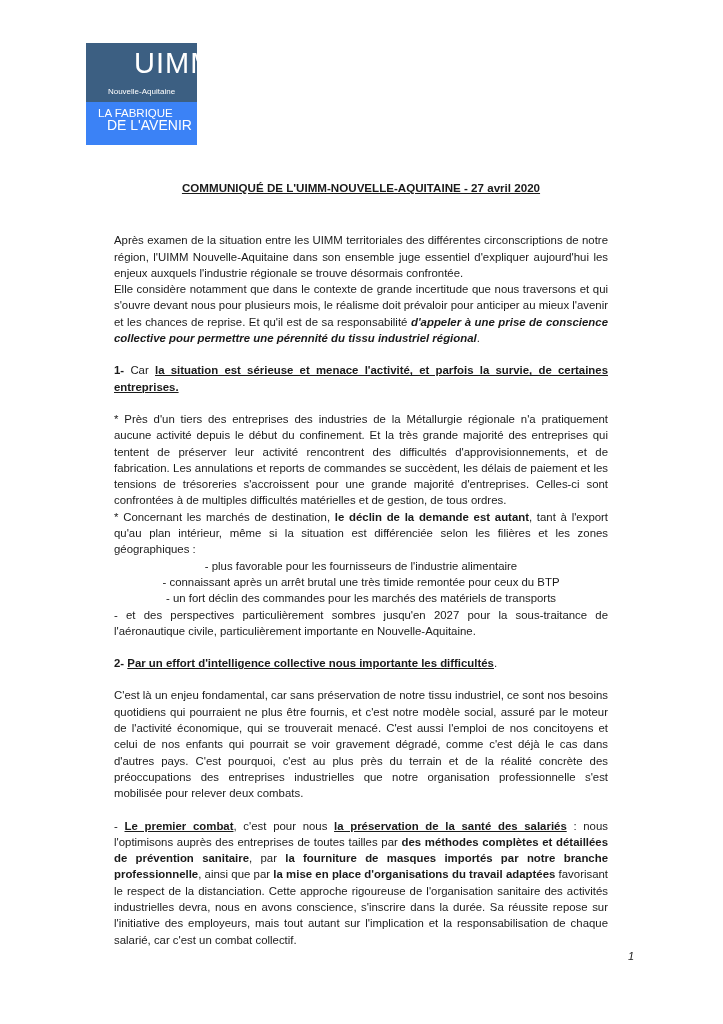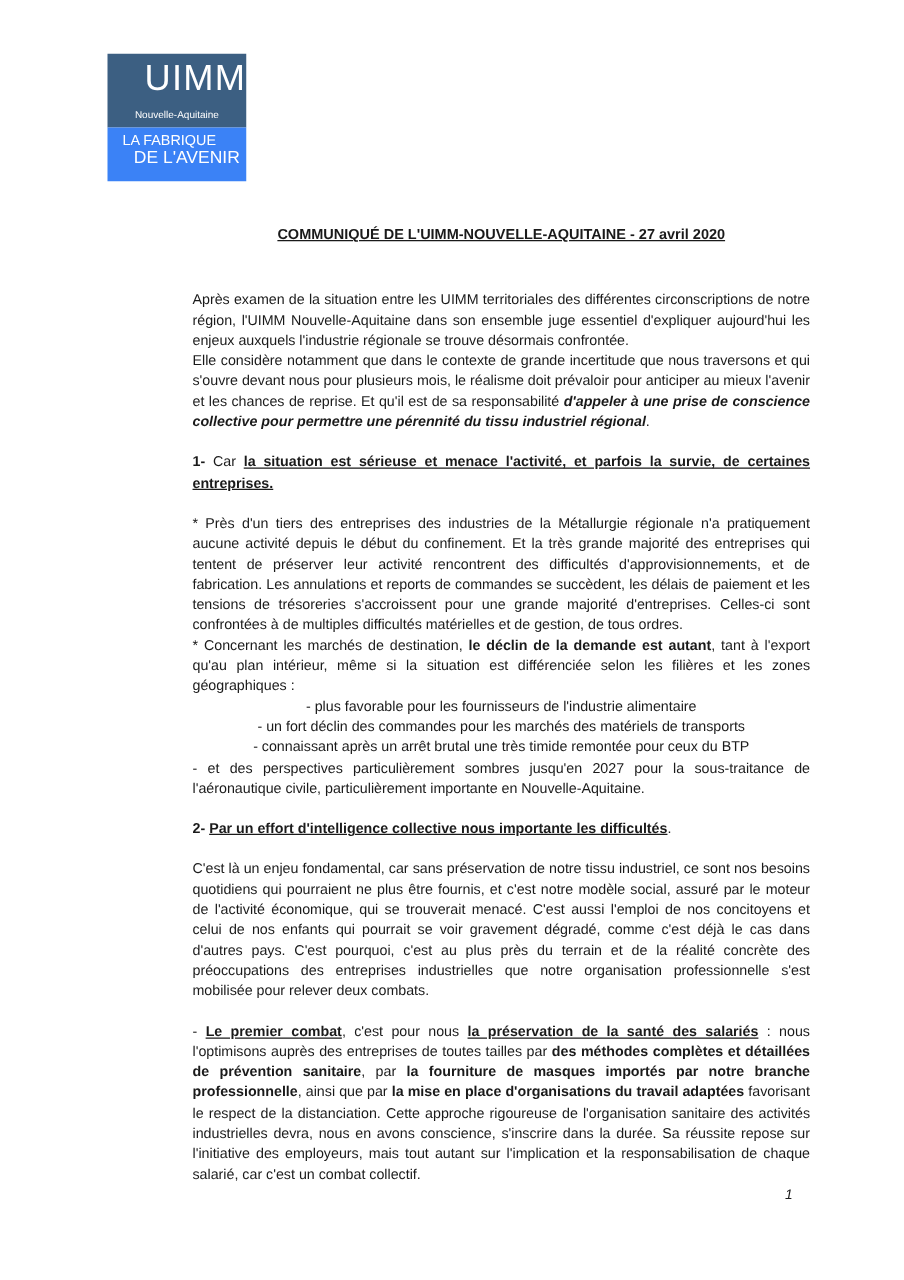--- a/index.html
+++ b/index.html
@@ -1,28 +1,28 @@
 <!DOCTYPE html>
 <html><head>
 <meta charset="utf-8">
 <style>
   html, body { margin: 0; padding: 0; background: #ffffff; }
   body { width: 723px; height: 1024px; position: relative; overflow: hidden;
          font-family: "Liberation Sans", sans-serif; color: #1a1a1a; }
   .logo { position: absolute; left: 86px; top: 43px; width: 111px; height: 102px; }
   .logo-top { position: absolute; left: 0; top: 0; width: 111px; height: 59px; background: #3c5f82; }
   .logo-bottom { position: absolute; left: 0; top: 59px; width: 111px; height: 43px; background: #3b82f6; }
-  .logo-uimm { position: absolute; left: 0; width: 111px; top: 4px; text-align: right;
-               color: #ffffff; font-size: 29px; letter-spacing: 1px; font-weight: normal; }
+  .logo-uimm { position: absolute; left: 0; width: 111px; top: 4px; text-align: left;
+               color: #ffffff; font-size: 29px; letter-spacing: 1px; font-weight: normal; padding-left: 48px; }
   .logo-region { position: absolute; left: 0; width: 111px; top: 44px; text-align: center;
                  color: #ffffff; font-size: 8px; }
   .logo-tag1 { position: absolute; left: 12px; top: 5px; color: #ffffff; font-size: 11.5px; line-height: 12px; }
   .logo-tag2 { position: absolute; left: 21px; top: 17px; color: #ffffff; font-size: 14px; line-height: 12px; }
 
-  .page { position: absolute; left: 114px; top: 180px; width: 494px; font-size: 11.4px; line-height: 16.3px; margin-left: 40px; }
+  .page { position: absolute; left: 114px; top: 180px; width: 494px; font-size: 11.4px; line-height: 16.3px; }
   .title { text-align: center; font-weight: bold; text-decoration: underline; font-size: 11.6px; margin: 0 0 36px 0; }
   p { margin: 0; text-align: justify; }
   .gap { height: 16px; }
   .u { text-decoration: underline; }
   .b { font-weight: bold; }
   .bi { font-weight: bold; font-style: italic; }
   .list-line { text-align: center; }
   .pagenum { position: absolute; left: 628px; top: 950px; font-size: 11px; font-style: italic; }
 </style>
 </head>
@@ -47,22 +47,22 @@
 
   <div class="gap"></div>
 
   <p><span class="b">1-</span><span> Car </span><span class="b u">la situation est sérieuse et menace l'activité, et parfois la survie, de certaines entreprises.</span></p>
 
   <div class="gap"></div>
 
   <p>* Près d'un tiers des entreprises des industries de la Métallurgie régionale n'a pratiquement aucune activité depuis le début du confinement. Et la très grande majorité des entreprises qui tentent de préserver leur activité rencontrent des difficultés d'approvisionnements, et de fabrication. Les annulations et reports de commandes se succèdent, les délais de paiement et les tensions de trésoreries s'accroissent pour une grande majorité d'entreprises. Celles-ci sont confrontées à de multiples difficultés matérielles et de gestion, de tous ordres.</p>
   <p><span>* Concernant les marchés de destination, </span><span class="b">le déclin de la demande est autant</span><span>, tant à l'export qu'au plan intérieur, même si la situation est différenciée selon les filières et les zones géographiques :</span></p>
   <p class="list-line">- plus favorable pour les fournisseurs de l'industrie alimentaire</p>
+  <p class="list-line">- connaissant après un arrêt brutal une très timide remontée pour ceux du BTP</p>
   <p class="list-line">- un fort déclin des commandes pour les marchés des matériels de transports</p>
-  <p class="list-line">- connaissant après un arrêt brutal une très timide remontée pour ceux du BTP</p>
   <p>- et des perspectives particulièrement sombres jusqu'en 2027 pour la sous-traitance de l'aéronautique civile, particulièrement importante en Nouvelle-Aquitaine.</p>
 
   <div class="gap"></div>
 
   <p><span class="b">2-</span> <span class="b u">Par un effort d'intelligence collective nous importante les difficultés</span><span>.</span></p>
 
   <div class="gap"></div>
 
   <p>C'est là un enjeu fondamental, car sans préservation de notre tissu industriel, ce sont nos besoins quotidiens qui pourraient ne plus être fournis, et c'est notre modèle social, assuré par le moteur de l'activité économique, qui se trouverait menacé. C'est aussi l'emploi de nos concitoyens et celui de nos enfants qui pourrait se voir gravement dégradé, comme c'est déjà le cas dans d'autres pays. C'est pourquoi, c'est au plus près du terrain et de la réalité concrète des préoccupations des entreprises industrielles que notre organisation professionnelle s'est mobilisée pour relever deux combats.</p>
 

